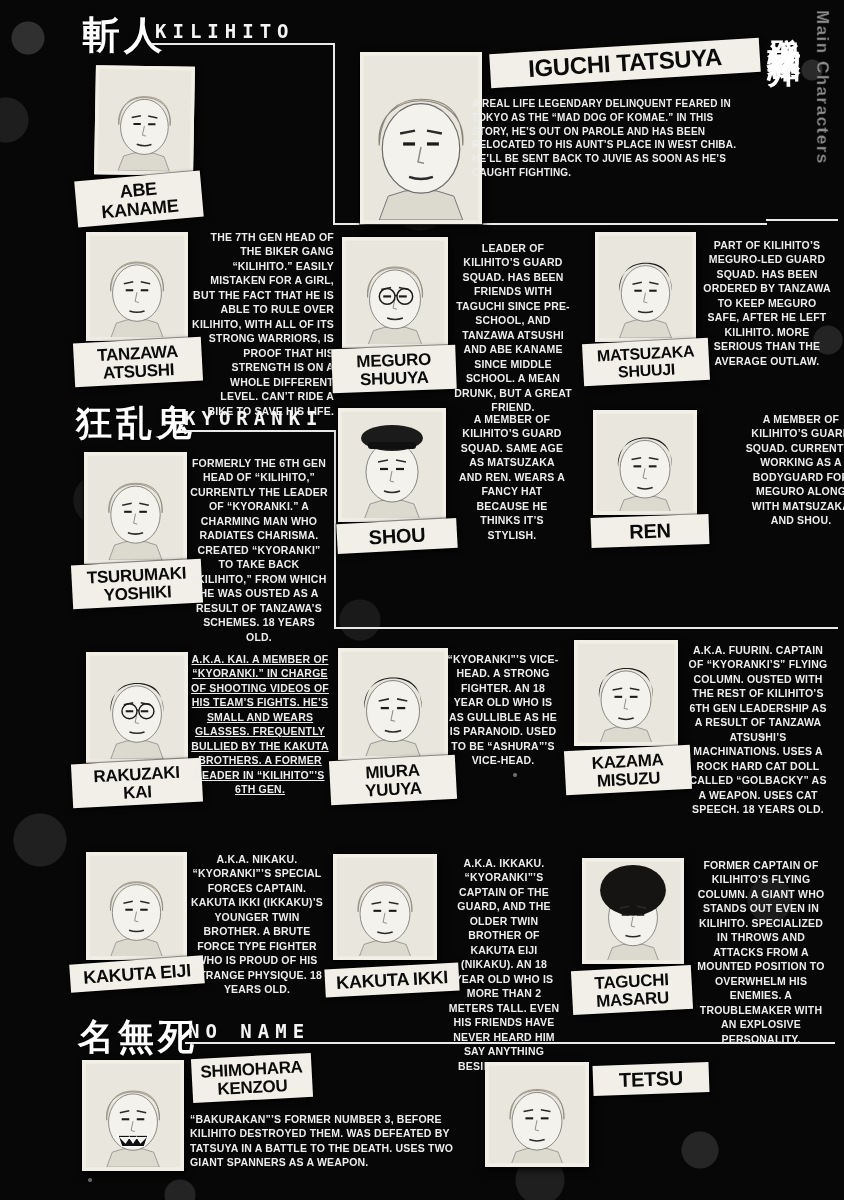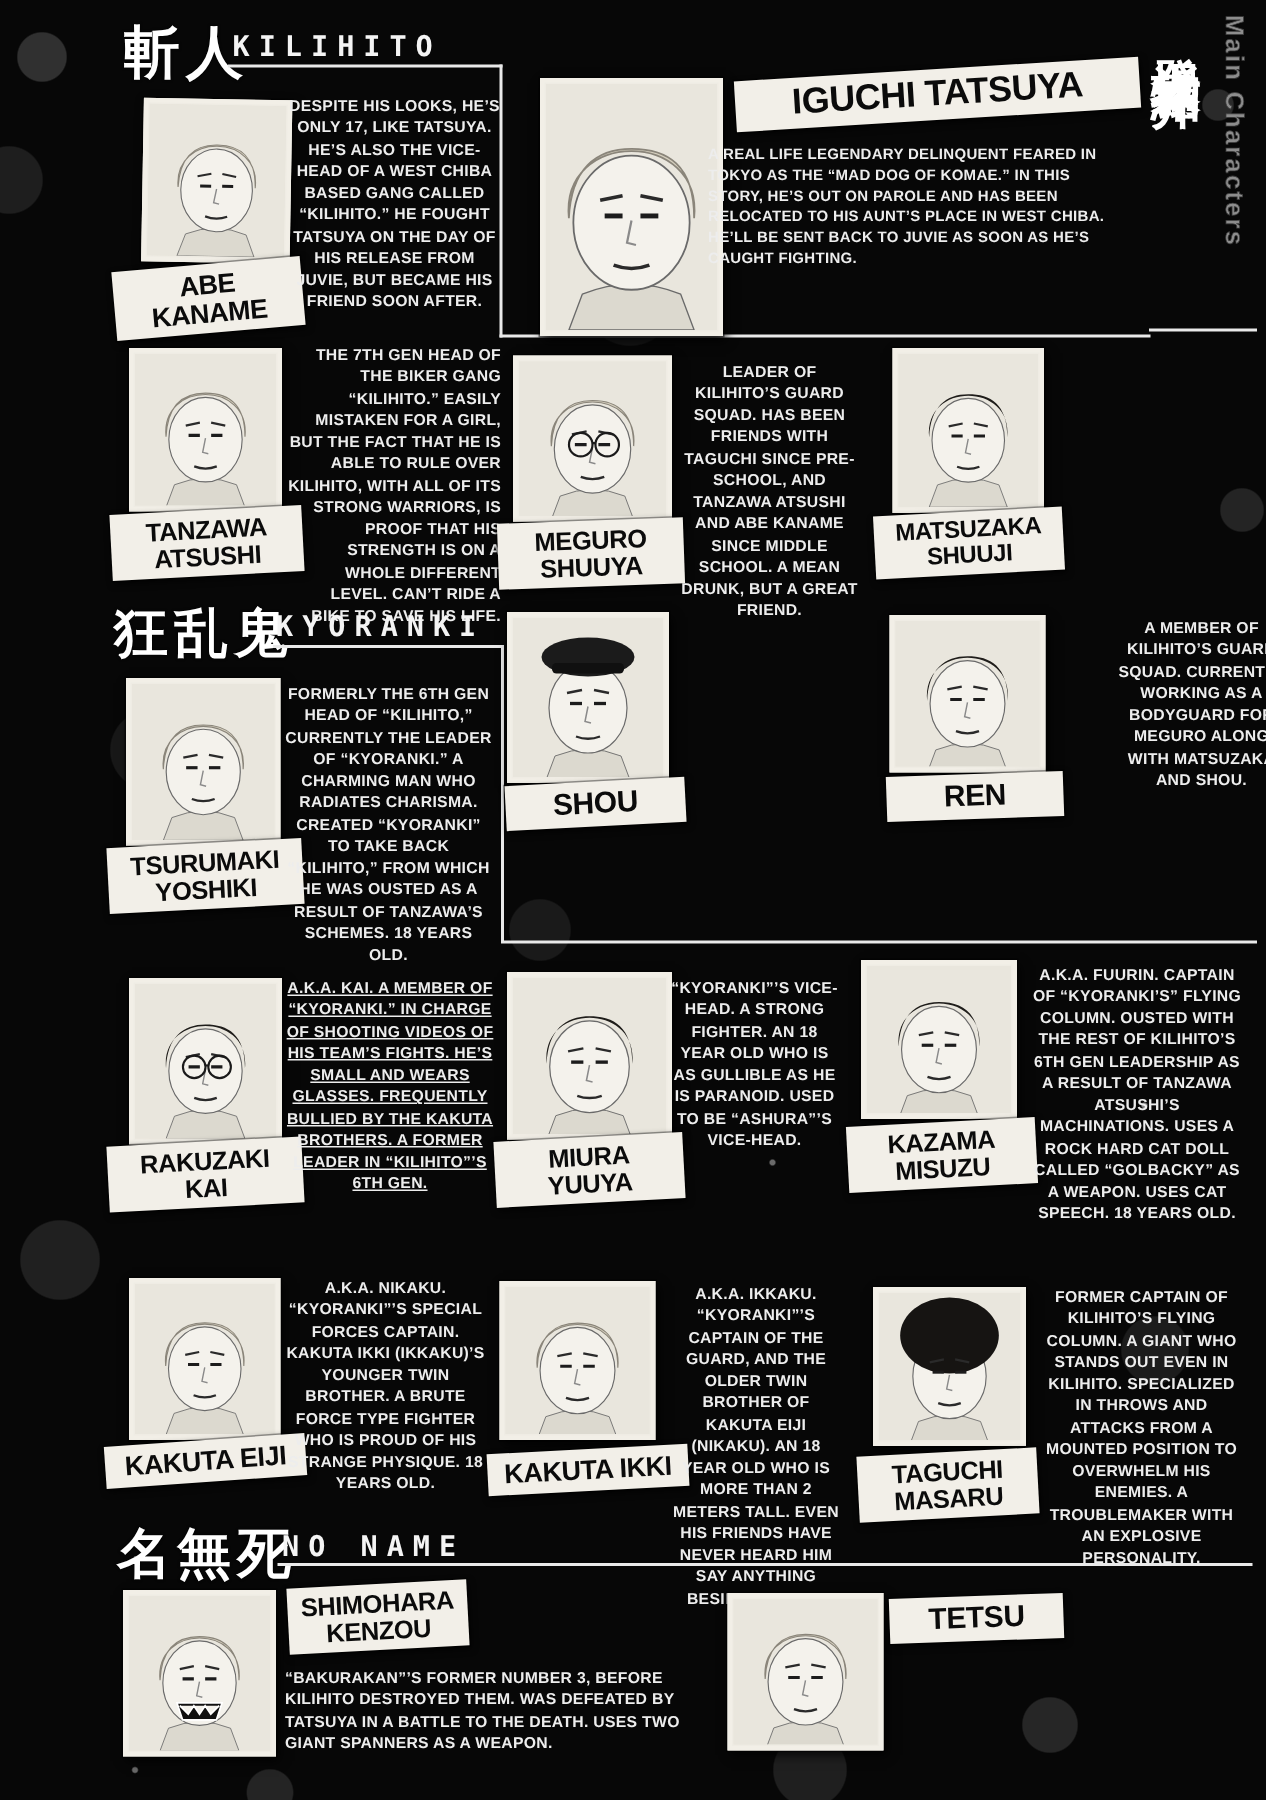--- a/index.html
+++ b/index.html
@@ -88,21 +88,20 @@
     <g class="glasses" stroke="#1a1a1a" stroke-width="1.5" fill="none">
             <circle cx="42" cy="59" r="8"></circle>
             <circle cx="60" cy="59" r="8"></circle>
             <path d="M50,58 L52,58"></path>
           </g>
     <path class="grin" d="M34,76 L66,76 L62,88 L38,88 Z M36,78 L42,84 L46,78 L50,84 L54,78 L58,84 L64,78" fill="#101010" stroke="#fff" stroke-width="1.2"></path>
   </svg>
 </div>
     </div>
   <div class="name-label" style="left:76px;top:176px;width:118px;font-size:18px;transform:rotate(-5deg);">ABE KANAME</div>
-  <div class="desc" style="left:192px;top:64px;width:142px;">DESPITE HIS LOOKS, HE’S ONLY 17, LIKE TATSUYA. HE’S ALSO THE VICE-HEAD OF A WEST CHIBA BASED GANG CALLED “KILIHITO.” HE FOUGHT TATSUYA ON THE DAY OF HIS RELEASE FROM JUVIE, BUT BECAME HIS FRIEND SOON AFTER.</div>
 
   <div class="portrait p-light" style="left:360px;top:52px;width:116px;height:166px;">
       <div class="portrait-canvas">
   <svg viewBox="0 0 100 110" preserveAspectRatio="xMidYMid slice" xmlns="http://www.w3.org/2000/svg">
     <rect x="0" y="0" width="100" height="110" fill="#e9e6dd"></rect>
     <path class="shold" d="M28,94 Q50,85 72,94 L78,110 L22,110 Z"></path>
     <ellipse class="faceS" cx="50" cy="62" rx="26" ry="30"></ellipse>
     <path class="hairA" d="M22,60 C18,20 82,20 78,60 C78,36 66,29 50,29 C34,29 23,38 22,60 Z"></path>
     <ellipse class="afro" cx="50" cy="33" rx="35" ry="27"></ellipse>
     <g class="hat">
@@ -211,20 +210,21 @@
             <circle cx="42" cy="59" r="8"></circle>
             <circle cx="60" cy="59" r="8"></circle>
             <path d="M50,58 L52,58"></path>
           </g>
     <path class="grin" d="M34,76 L66,76 L62,88 L38,88 Z M36,78 L42,84 L46,78 L50,84 L54,78 L58,84 L64,78" fill="#101010" stroke="#fff" stroke-width="1.2"></path>
   </svg>
 </div>
     </div>
   <div class="name-label" style="left:583px;top:341px;width:118px;font-size:16px;transform:rotate(-3deg);">MATSUZAKA
 SHUUJI</div>
+  <div class="desc" style="left:703px;top:238px;width:128px;">PART OF KILIHITO’S MEGURO-LED GUARD SQUAD. HAS BEEN ORDERED BY TANZAWA TO KEEP MEGURO SAFE, AFTER HE LEFT KILIHITO. MORE SERIOUS THAN THE AVERAGE OUTLAW.</div>
 
   <div class="kanji" style="left:76px;top:404px;font-size:36px;">狂乱鬼</div>
   <div class="romaji" style="left:184px;top:407px;">KYORANKI</div>
   <div class="hline" style="left:182px;top:430px;width:154px;"></div>
   <div class="vline" style="left:334px;top:430px;height:198px;"></div>
   <div class="hline" style="left:334px;top:627px;width:504px;"></div>
 
   <div class="portrait p-light" style="left:84px;top:452px;width:97px;height:106px;">
       <div class="portrait-canvas">
   <svg viewBox="0 0 100 110" preserveAspectRatio="xMidYMid slice" xmlns="http://www.w3.org/2000/svg">
@@ -277,20 +277,21 @@
     <g class="glasses" stroke="#1a1a1a" stroke-width="1.5" fill="none">
             <circle cx="42" cy="59" r="8"></circle>
             <circle cx="60" cy="59" r="8"></circle>
             <path d="M50,58 L52,58"></path>
           </g>
     <path class="grin" d="M34,76 L66,76 L62,88 L38,88 Z M36,78 L42,84 L46,78 L50,84 L54,78 L58,84 L64,78" fill="#101010" stroke="#fff" stroke-width="1.2"></path>
   </svg>
 </div>
     </div>
   <div class="name-label" style="left:337px;top:521px;width:112px;font-size:20px;transform:rotate(-3deg);">SHOU</div>
+  <div class="desc" style="left:458px;top:412px;width:108px;">A MEMBER OF KILIHITO’S GUARD SQUAD. SAME AGE AS MATSUZAKA AND REN. WEARS A FANCY HAT BECAUSE HE THINKS IT’S STYLISH.</div>
 
   <div class="portrait p-dark" style="left:593px;top:410px;width:98px;height:99px;">
       <div class="portrait-canvas">
   <svg viewBox="0 0 100 110" preserveAspectRatio="xMidYMid slice" xmlns="http://www.w3.org/2000/svg">
     <rect x="0" y="0" width="100" height="110" fill="#e9e6dd"></rect>
     <path class="shold" d="M28,94 Q50,85 72,94 L78,110 L22,110 Z"></path>
     <ellipse class="faceS" cx="50" cy="62" rx="26" ry="30"></ellipse>
     <path class="hairA" d="M22,60 C18,20 82,20 78,60 C78,36 66,29 50,29 C34,29 23,38 22,60 Z"></path>
     <ellipse class="afro" cx="50" cy="33" rx="35" ry="27"></ellipse>
     <g class="hat">

